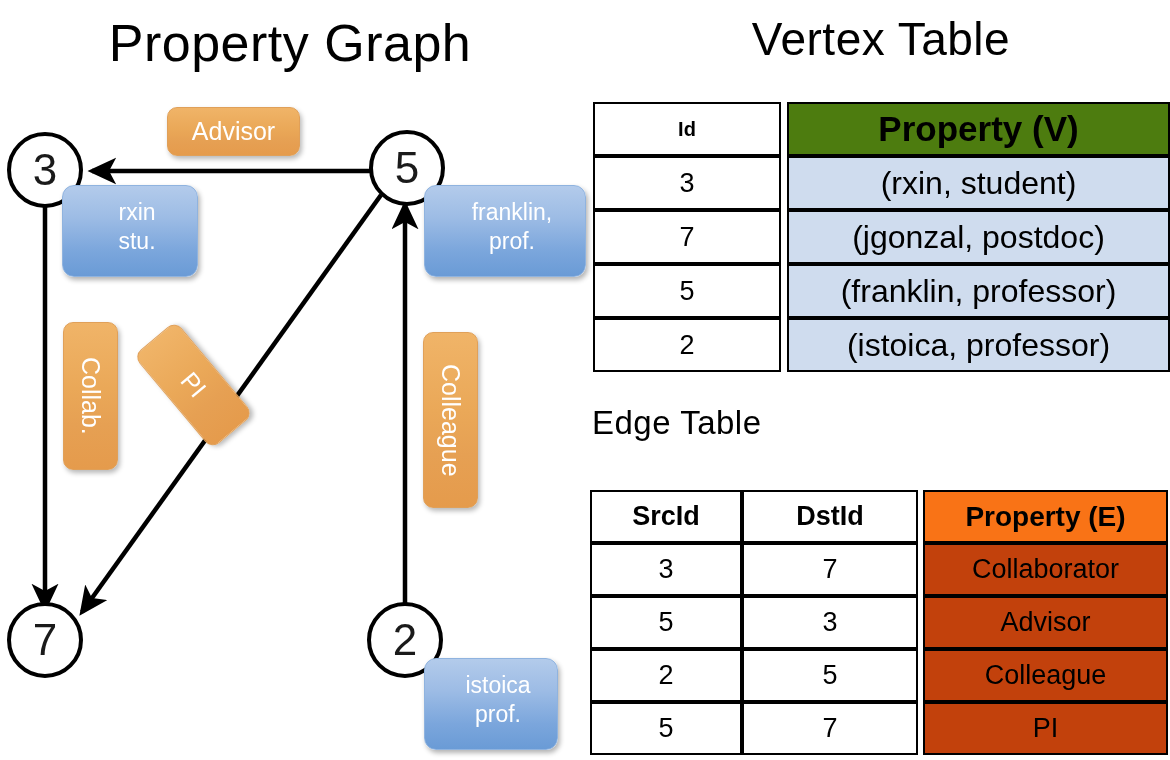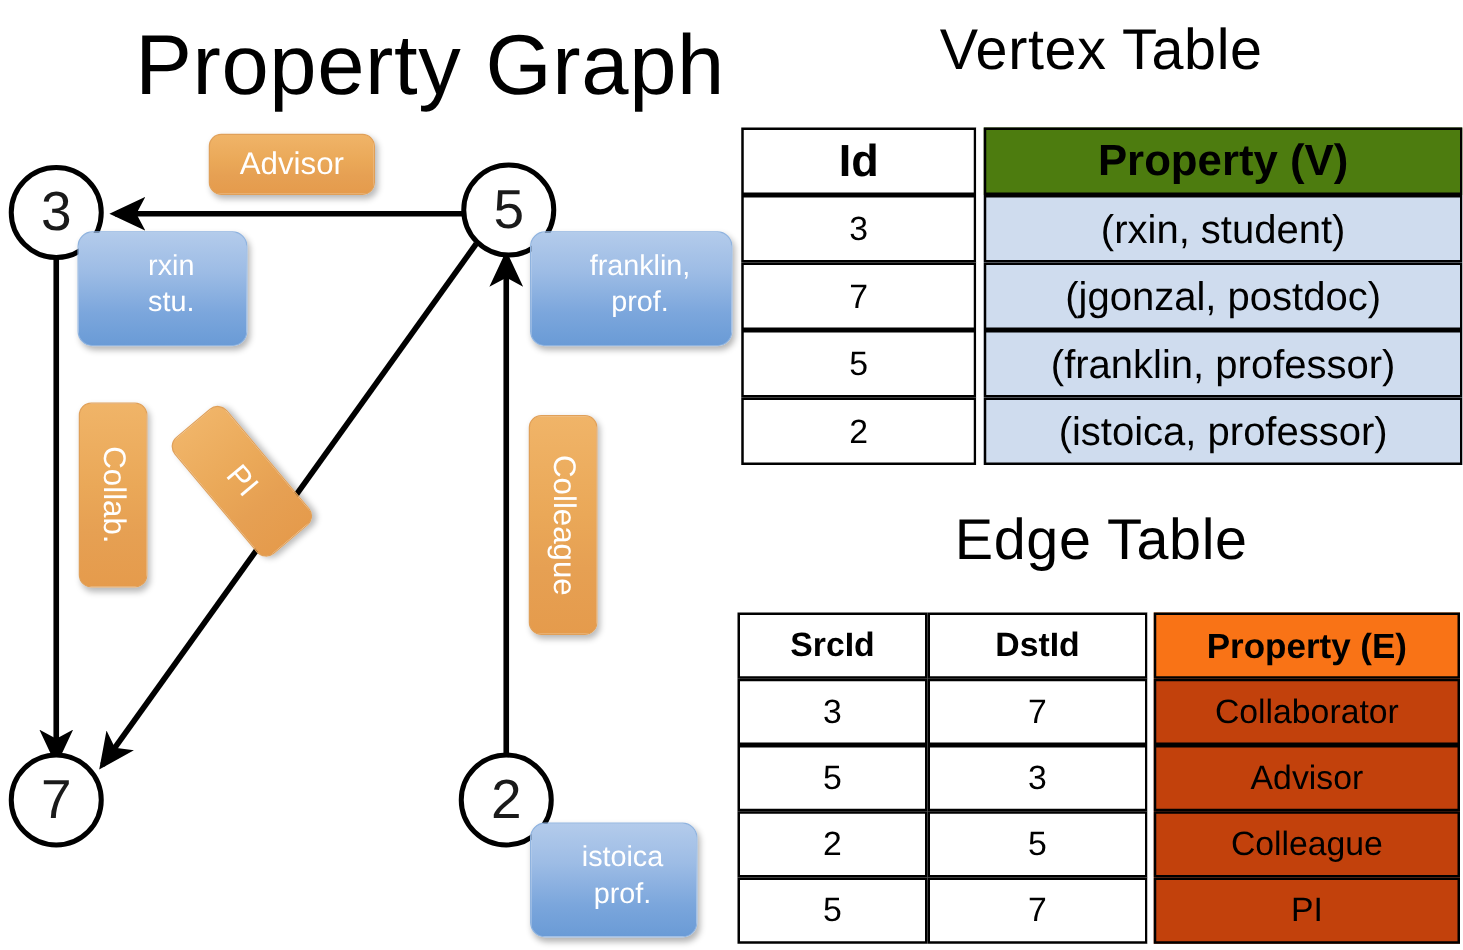--- a/index.html
+++ b/index.html
@@ -19,23 +19,23 @@
 
   
   .big-title {
     position: absolute;
     font-family: "Liberation Sans", sans-serif;
     font-weight: 300;
     color: #000000;
     letter-spacing: 0.5px;
     white-space: nowrap;
   }
-  #title-property-graph { left: 0; top: 13px; width: 580px; text-align: right; font-size: 68px; }
+  #title-property-graph { left: 0; top: 13px; width: 580px; text-align: center; font-size: 52px; }
   #title-vertex-table   { left: 592px; top: 12px; width: 578px; text-align: center; font-size: 46px; }
-  #title-edge-table     { left: 592px; top: 404px; width: 578px; text-align: center; font-size: 46px; }
+  #title-edge-table     { left: 592px; top: 404px; width: 578px; text-align: left; font-size: 33px; }
 
   
   #graph-panel {
     position: absolute;
     left: 0; top: 85px;
     width: 585px; height: 675px;
   }
   #graph-svg { position: absolute; left: 0; top: 0; }
 
   .node-circle {
@@ -109,21 +109,21 @@
     padding: 0;
     vertical-align: middle;
   }
   .data-table th { font-weight: 700; }
 
   
   #vertex-table { left: 593px; top: 102px; }
   #vertex-table .col-id   { width: 188px; font-size: 27px; }
   #vertex-table .col-prop { width: 383px; font-size: 32px; background: #cfdcee; }
   #vertex-table tr { height: 54px; }
-  #vertex-table .hdr-id   { font-size: 36px; }
+  #vertex-table .hdr-id   { font-size: 20px; }
   #vertex-table .hdr-prop { font-size: 35px; background: #4d7c0f; }
   #vertex-table .gap { border: none; width: 6px; padding: 0; background: #ffffff; }
 
   
   #edge-table { left: 590px; top: 490px; }
   #edge-table .col-src { width: 152px; font-size: 27px; }
   #edge-table .col-dst { width: 176px; font-size: 27px; }
   #edge-table .col-ep  { width: 245px; font-size: 27px; background: #c2410c; }
   #edge-table tr { height: 53px; }
   #edge-table .hdr-src, #edge-table .hdr-dst { font-size: 27px; }

